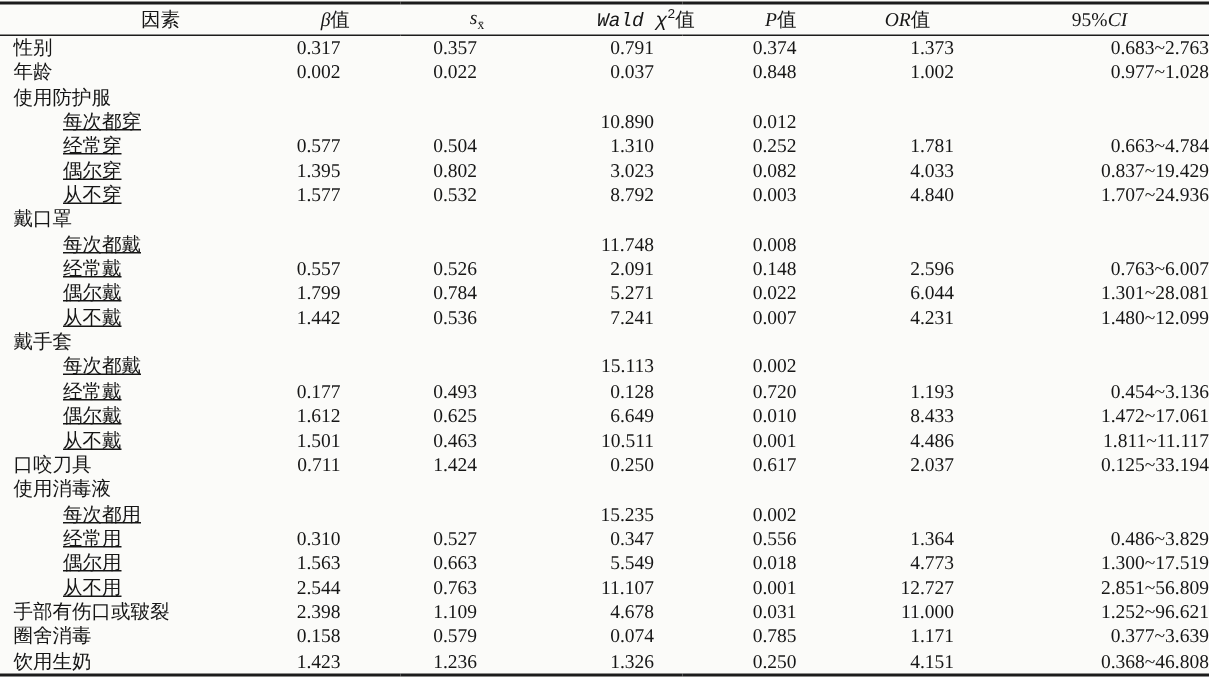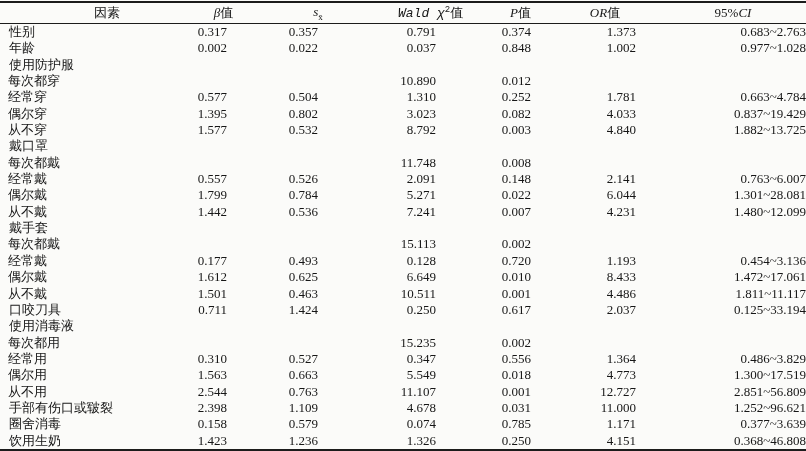--- a/index.html
+++ b/index.html
@@ -50,21 +50,21 @@
   
   th.h-factor { padding-left: 42px; }
   th.h-beta   { padding-left: 8px; }
   th.h-s      { padding-left: 9px; }
   th.h-wald   { padding-left: 38px; font-family: Liberation Mono, monospace; }
   th.h-p      { padding-left: 36px; }
   th.h-ci     { padding-left: 0; }
 
   
   td.factor { text-align: left; padding-left: 9px; font-family: "Liberation Serif","DejaVu Serif",serif; }
-  td.factor.indent { padding-left: 8px; }
+  td.factor.indent { padding-left: 42px; text-decoration: underline; }
   td.num  { text-align: right; }
   td.beta { padding-right: 40px; }
   td.s    { padding-right: 42px; }
   td.wald { padding-right: 19px; margin-top: 32px; }
   td.p    { padding-right: 19px; }
   td.or   { padding-right: 24px; }
   td.ci   { text-align: right; padding-left: 31px; }
 </style>
 </head>
 <body>
@@ -146,21 +146,21 @@
     <td class="num or">4.033</td>
     <td class="ci">0.837~19.429</td>
   </tr>
         <tr>
     <td class="factor indent">从不穿</td>
     <td class="num beta">1.577</td>
     <td class="num s">0.532</td>
     <td class="num wald">8.792</td>
     <td class="num p">0.003</td>
     <td class="num or">4.840</td>
-    <td class="ci">1.882~13.725</td>
+    <td class="ci">1.707~24.936</td>
   </tr>
         <tr>
     <td class="factor">戴口罩</td>
     <td class="num beta"></td>
     <td class="num s"></td>
     <td class="num wald"></td>
     <td class="num p"></td>
     <td class="num or"></td>
     <td class="ci"></td>
   </tr>
@@ -172,21 +172,21 @@
     <td class="num p">0.008</td>
     <td class="num or"></td>
     <td class="ci"></td>
   </tr>
         <tr>
     <td class="factor indent">经常戴</td>
     <td class="num beta">0.557</td>
     <td class="num s">0.526</td>
     <td class="num wald">2.091</td>
     <td class="num p">0.148</td>
-    <td class="num or">2.141</td>
+    <td class="num or">2.596</td>
     <td class="ci">0.763~6.007</td>
   </tr>
         <tr>
     <td class="factor indent">偶尔戴</td>
     <td class="num beta">1.799</td>
     <td class="num s">0.784</td>
     <td class="num wald">5.271</td>
     <td class="num p">0.022</td>
     <td class="num or">6.044</td>
     <td class="ci">1.301~28.081</td>

